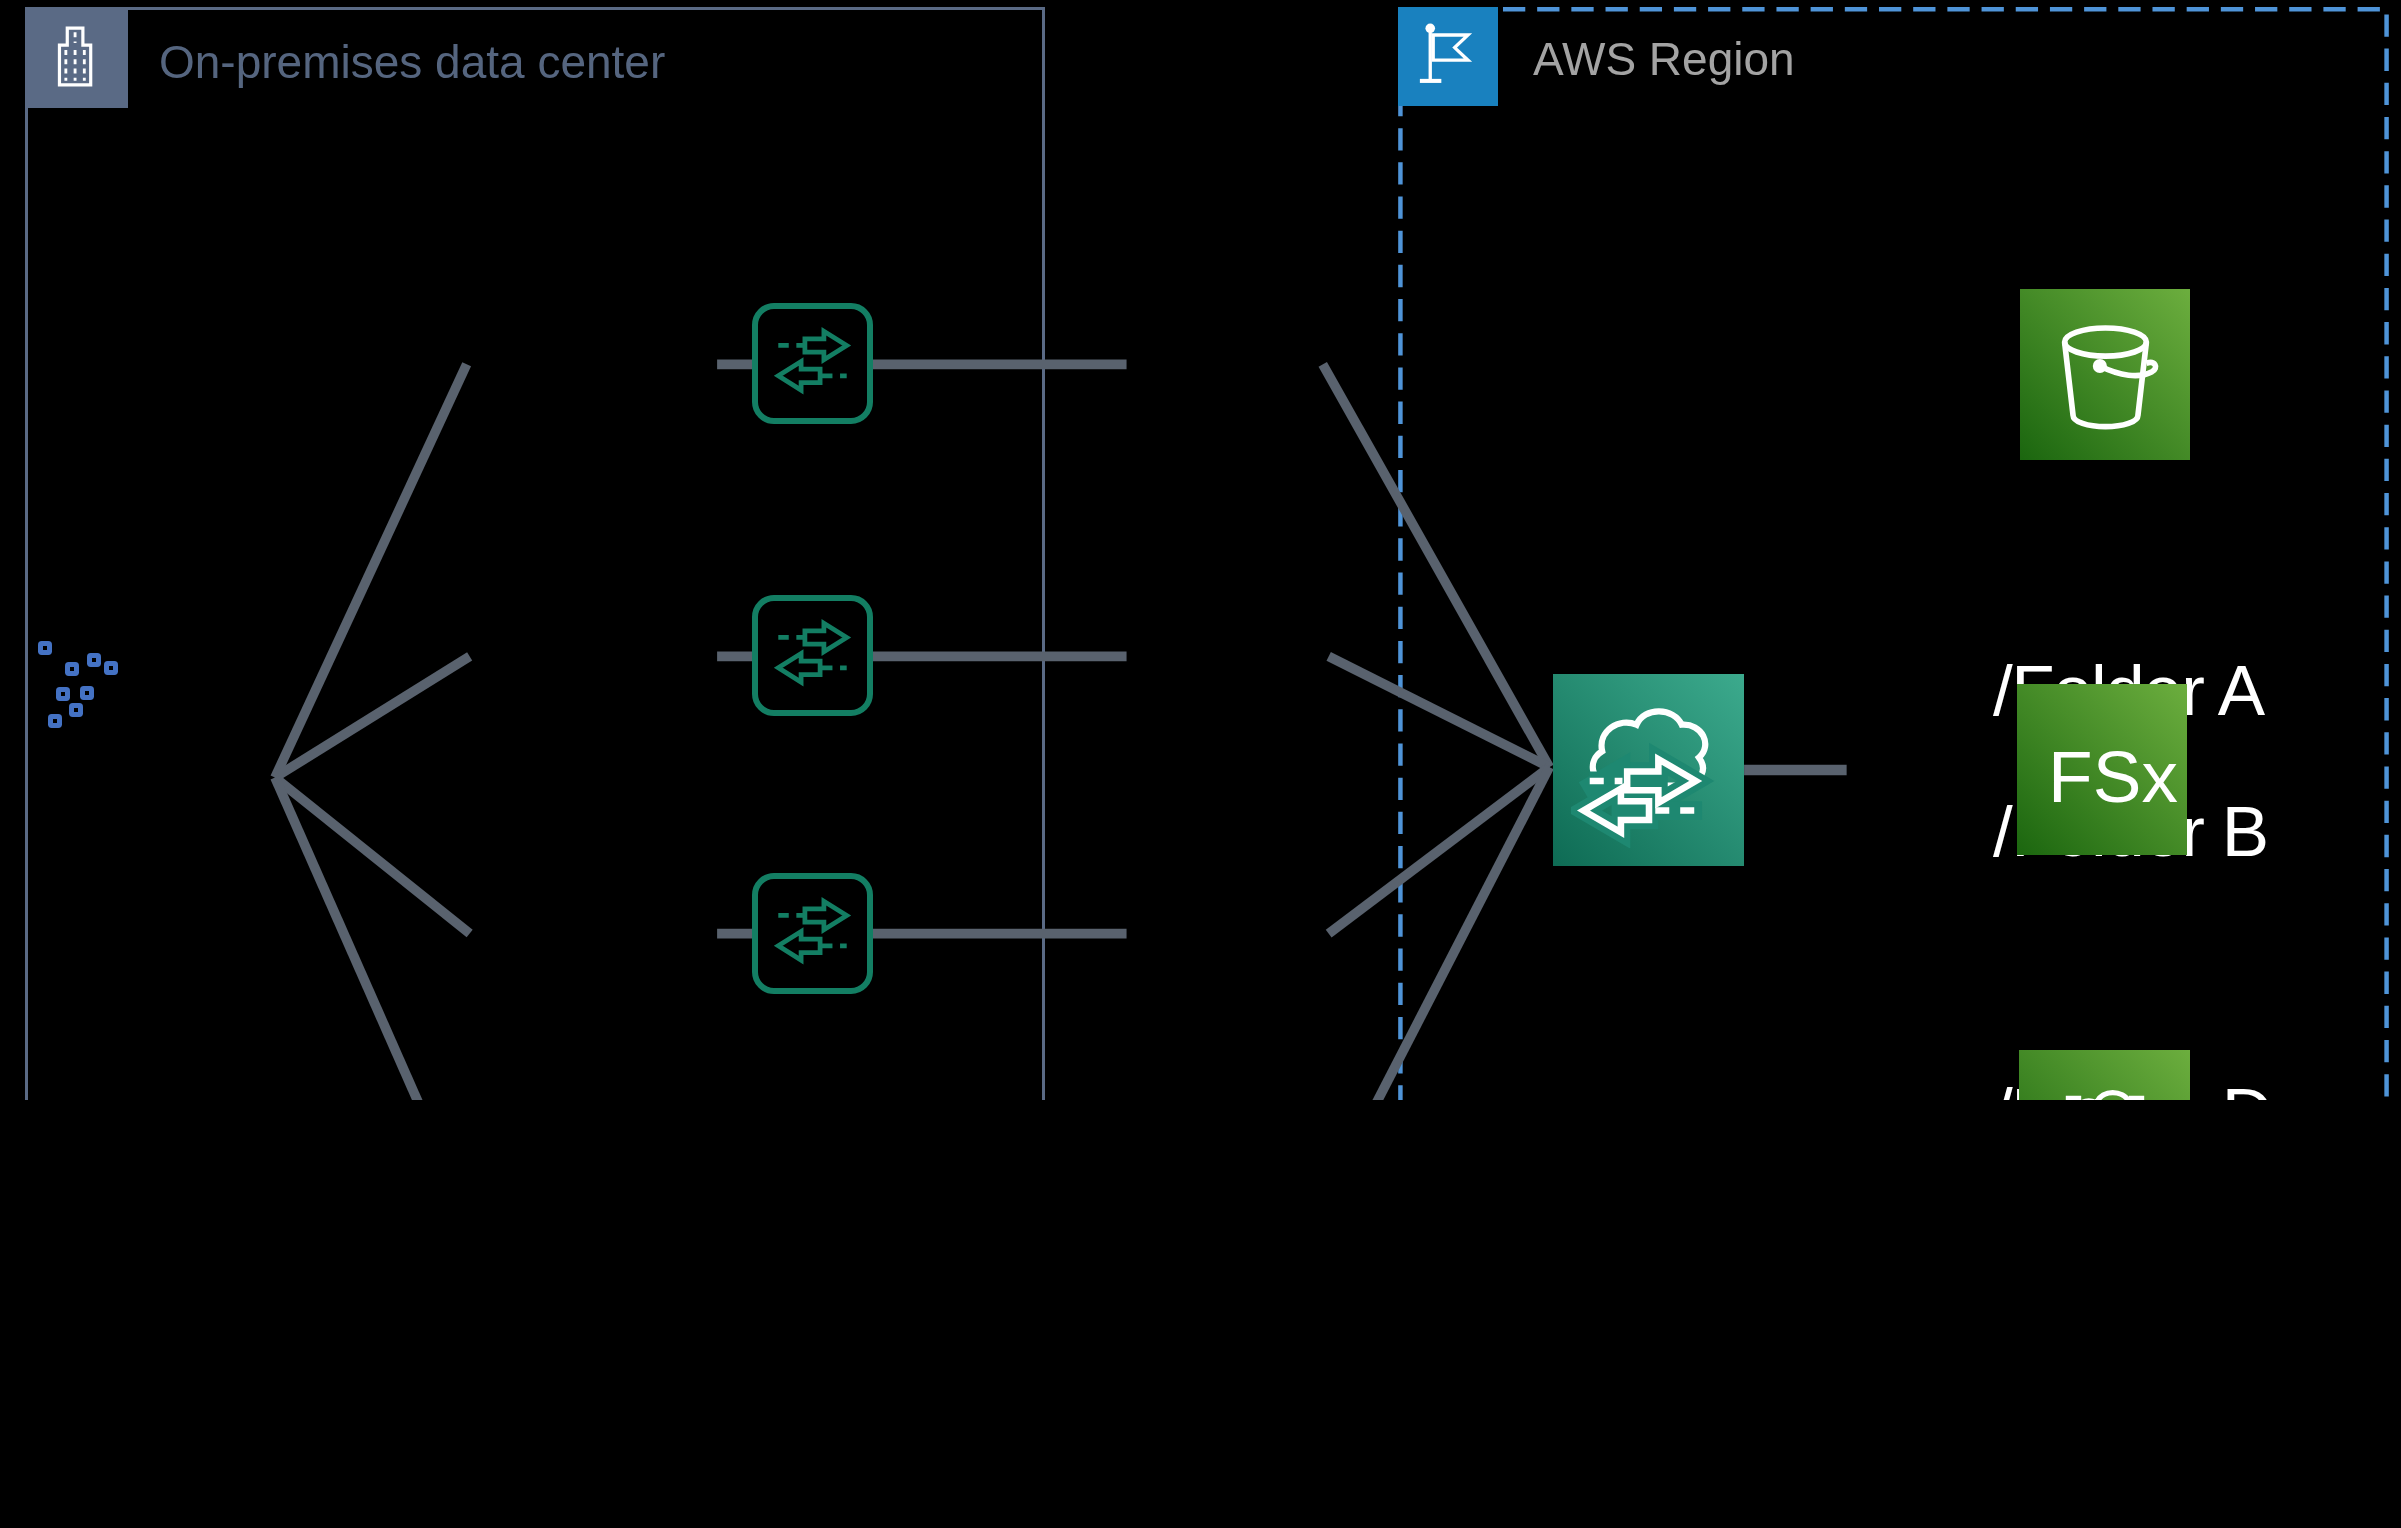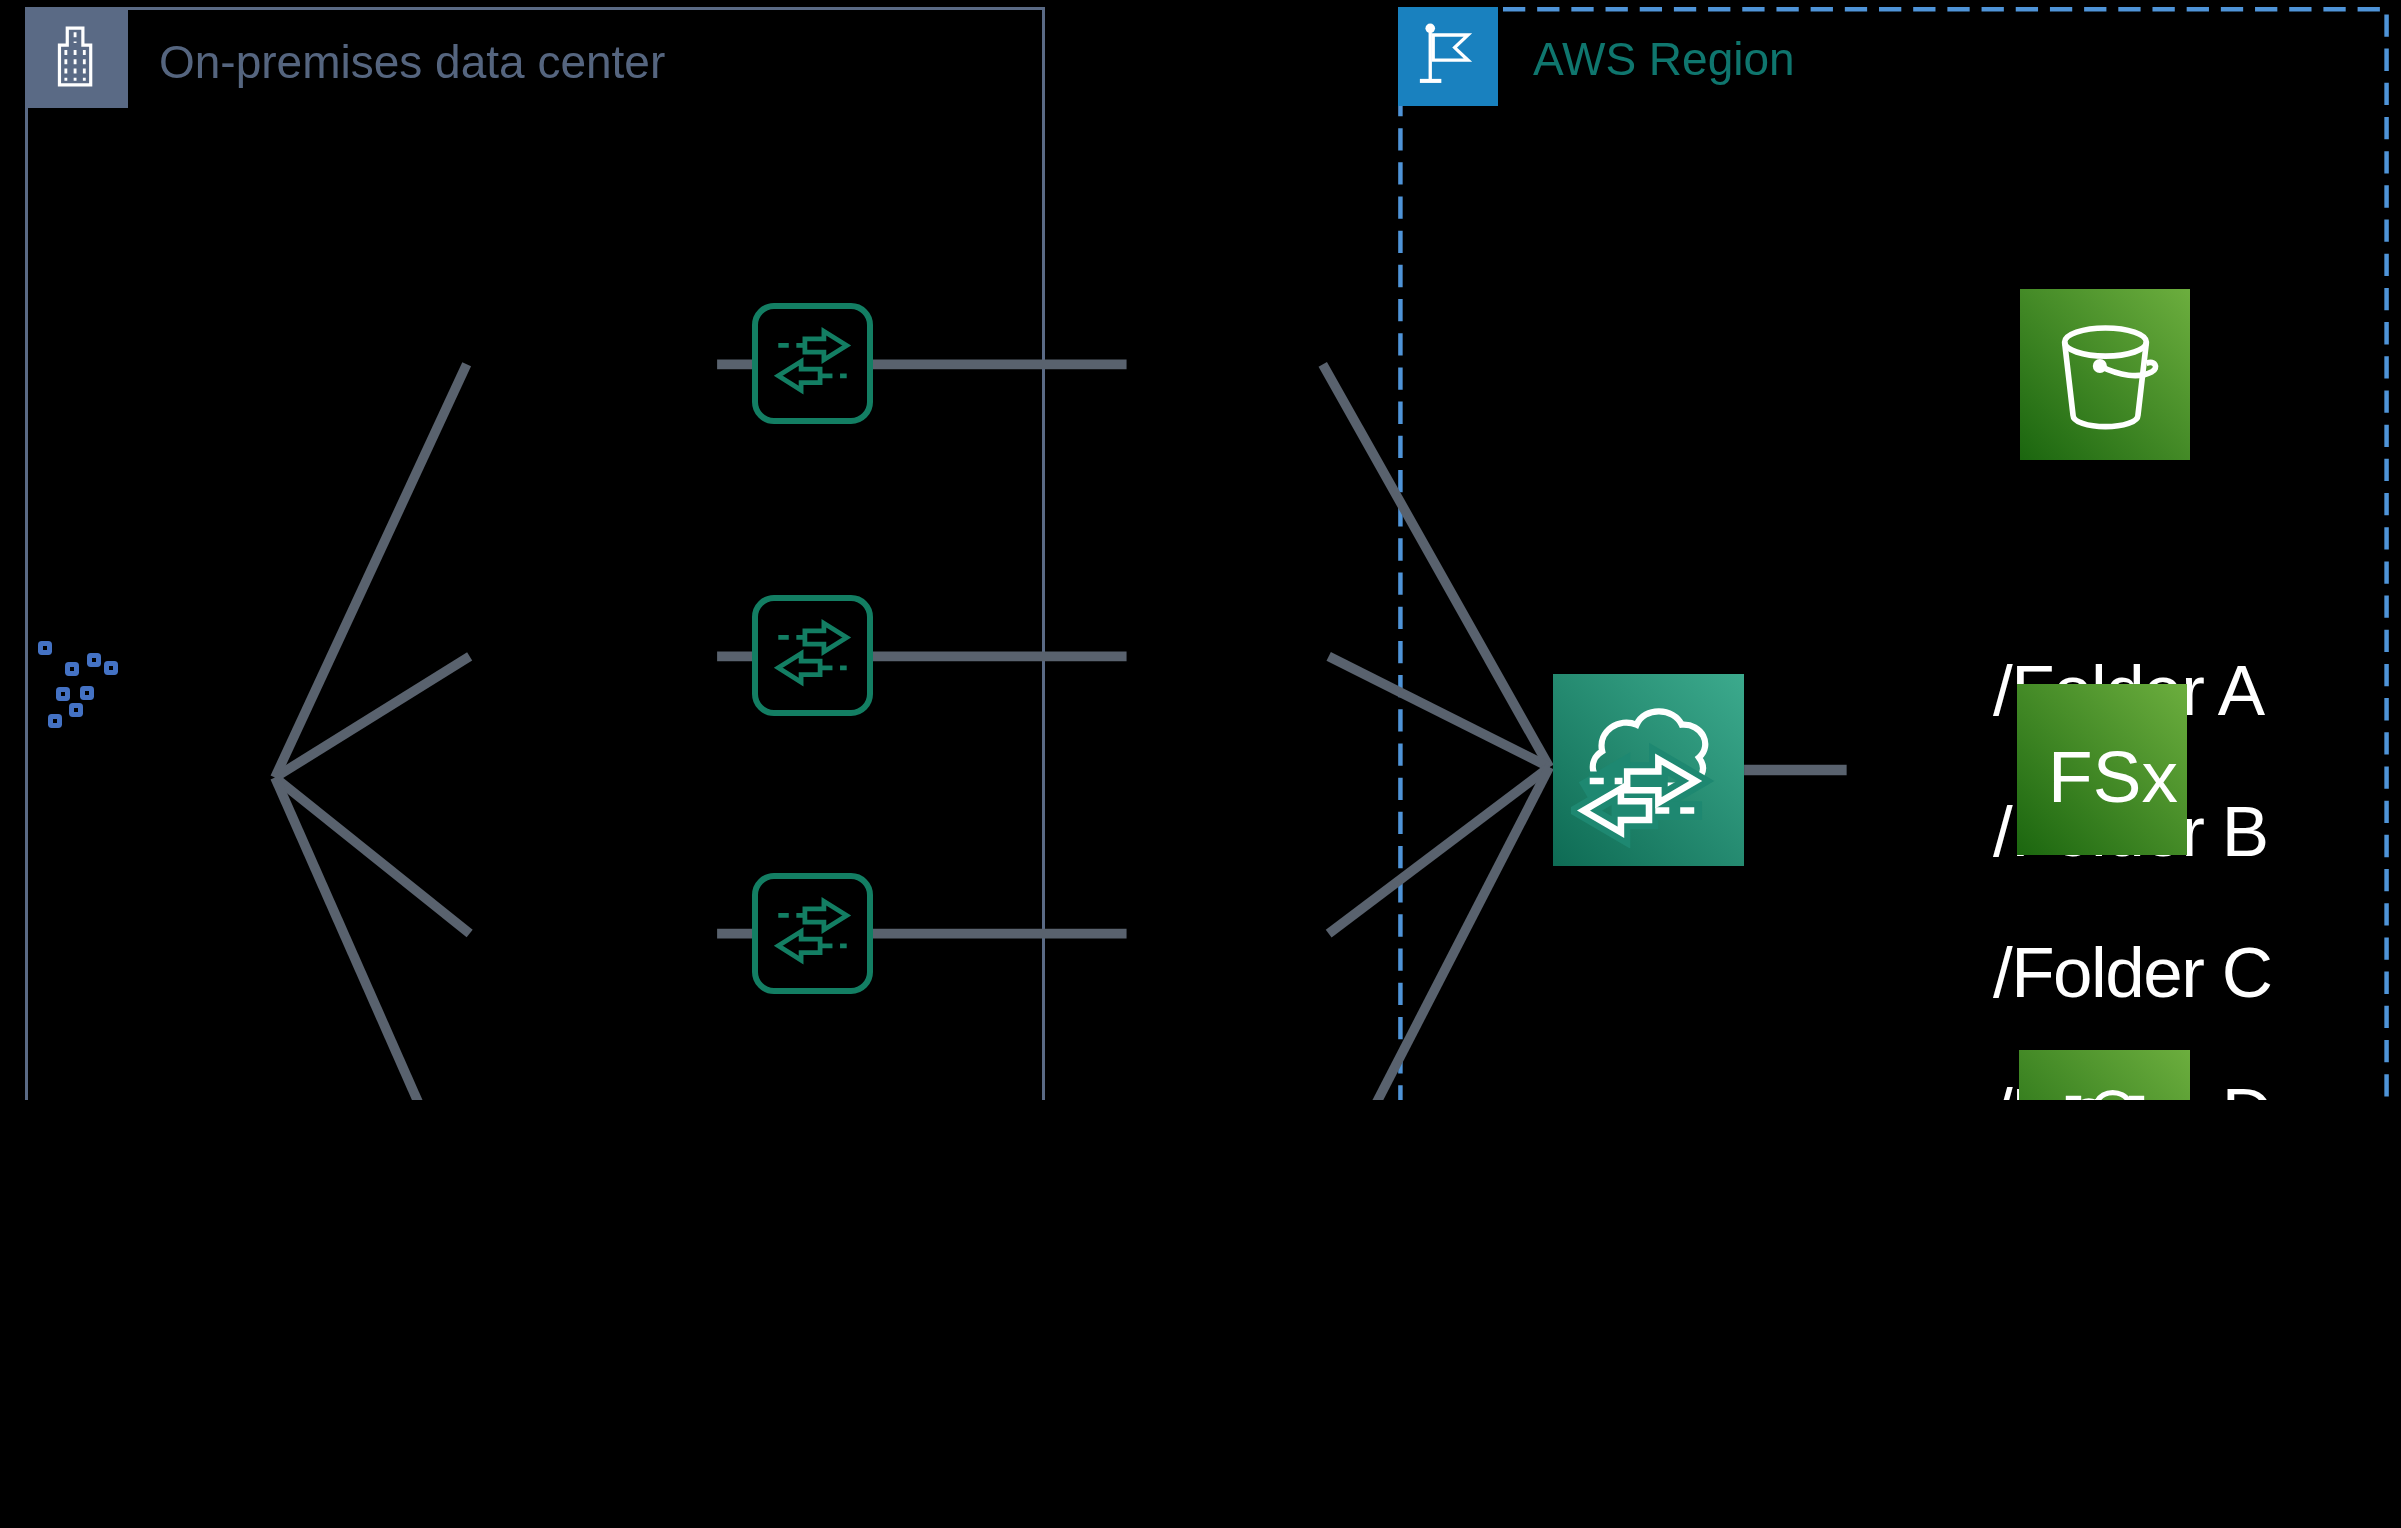--- a/index.html
+++ b/index.html
@@ -49,21 +49,21 @@
     <span>
       <svg width="74" height="82" viewBox="0 0 100 100">
         <circle cx="26" cy="14" r="6.5" fill="#FFFFFF"></circle>
         <path d="M26 20 V84" stroke="#FFFFFF" stroke-width="4.5" fill="none"></path>
         <path d="M12 85 H41" stroke="#FFFFFF" stroke-width="5.5" fill="none"></path>
         <path d="M30 23 H77 L59 40 L77 57 H30 Z" stroke="#FFFFFF" stroke-width="4.5" fill="none"></path>
       </svg>
     </span>
   </div>
 
-  <div class="box-title" style="left:1533px;top:32px;color:#0f766e;">AWS Region</div>
+  <div class="box-title" style="left:1533px;top:32px;color:#a3a3a3;">AWS Region</div>
 
   <div>
     <div class="file-node" style="left:38px;top:641px;">
         <i></i>
       </div>
     <div class="file-node" style="left:87px;top:653px;">
         <i></i>
       </div>
     <div class="file-node" style="left:65px;top:662px;">
         <i></i>
@@ -98,21 +98,20 @@
       <line x1="1780" y1="490" x2="2085" y2="1032"></line>
       <line x1="1788" y1="883" x2="2085" y2="1032"></line>
       <line x1="1788" y1="1256" x2="2085" y2="1032"></line>
       <line x1="1780" y1="1624" x2="2085" y2="1032"></line>
       <line x1="2347" y1="1036" x2="2485" y2="1036" stroke-width="14"></line>
     </g>
   </svg>
 
   <div class="folder-label" style="top:650px;">/Folder A</div>
   <div class="folder-label" style="top:791px;">/Folder B</div>
-  <div class="folder-label" style="top:932px;">/Folder C</div>
   <div class="folder-label" style="top:1073px;">/Folder D</div>
 
   <div class="agent" style="left:752px;top:303px;">
     <svg width="95" height="95" viewBox="0 0 100 100">
         <g stroke="#137E63" stroke-width="5" fill="none">
       <path d="M14 31 H40" stroke-dasharray="11 8"></path>
       <path d="M42 24 H62 V16 L86 31 L62 46 V38 H42 Z"></path>
       <path d="M58 56 H38 V48 L14 63 L38 78 V70 H58 Z"></path>
       <path d="M60 63 H86" stroke-dasharray="11 8"></path>
     </g>

